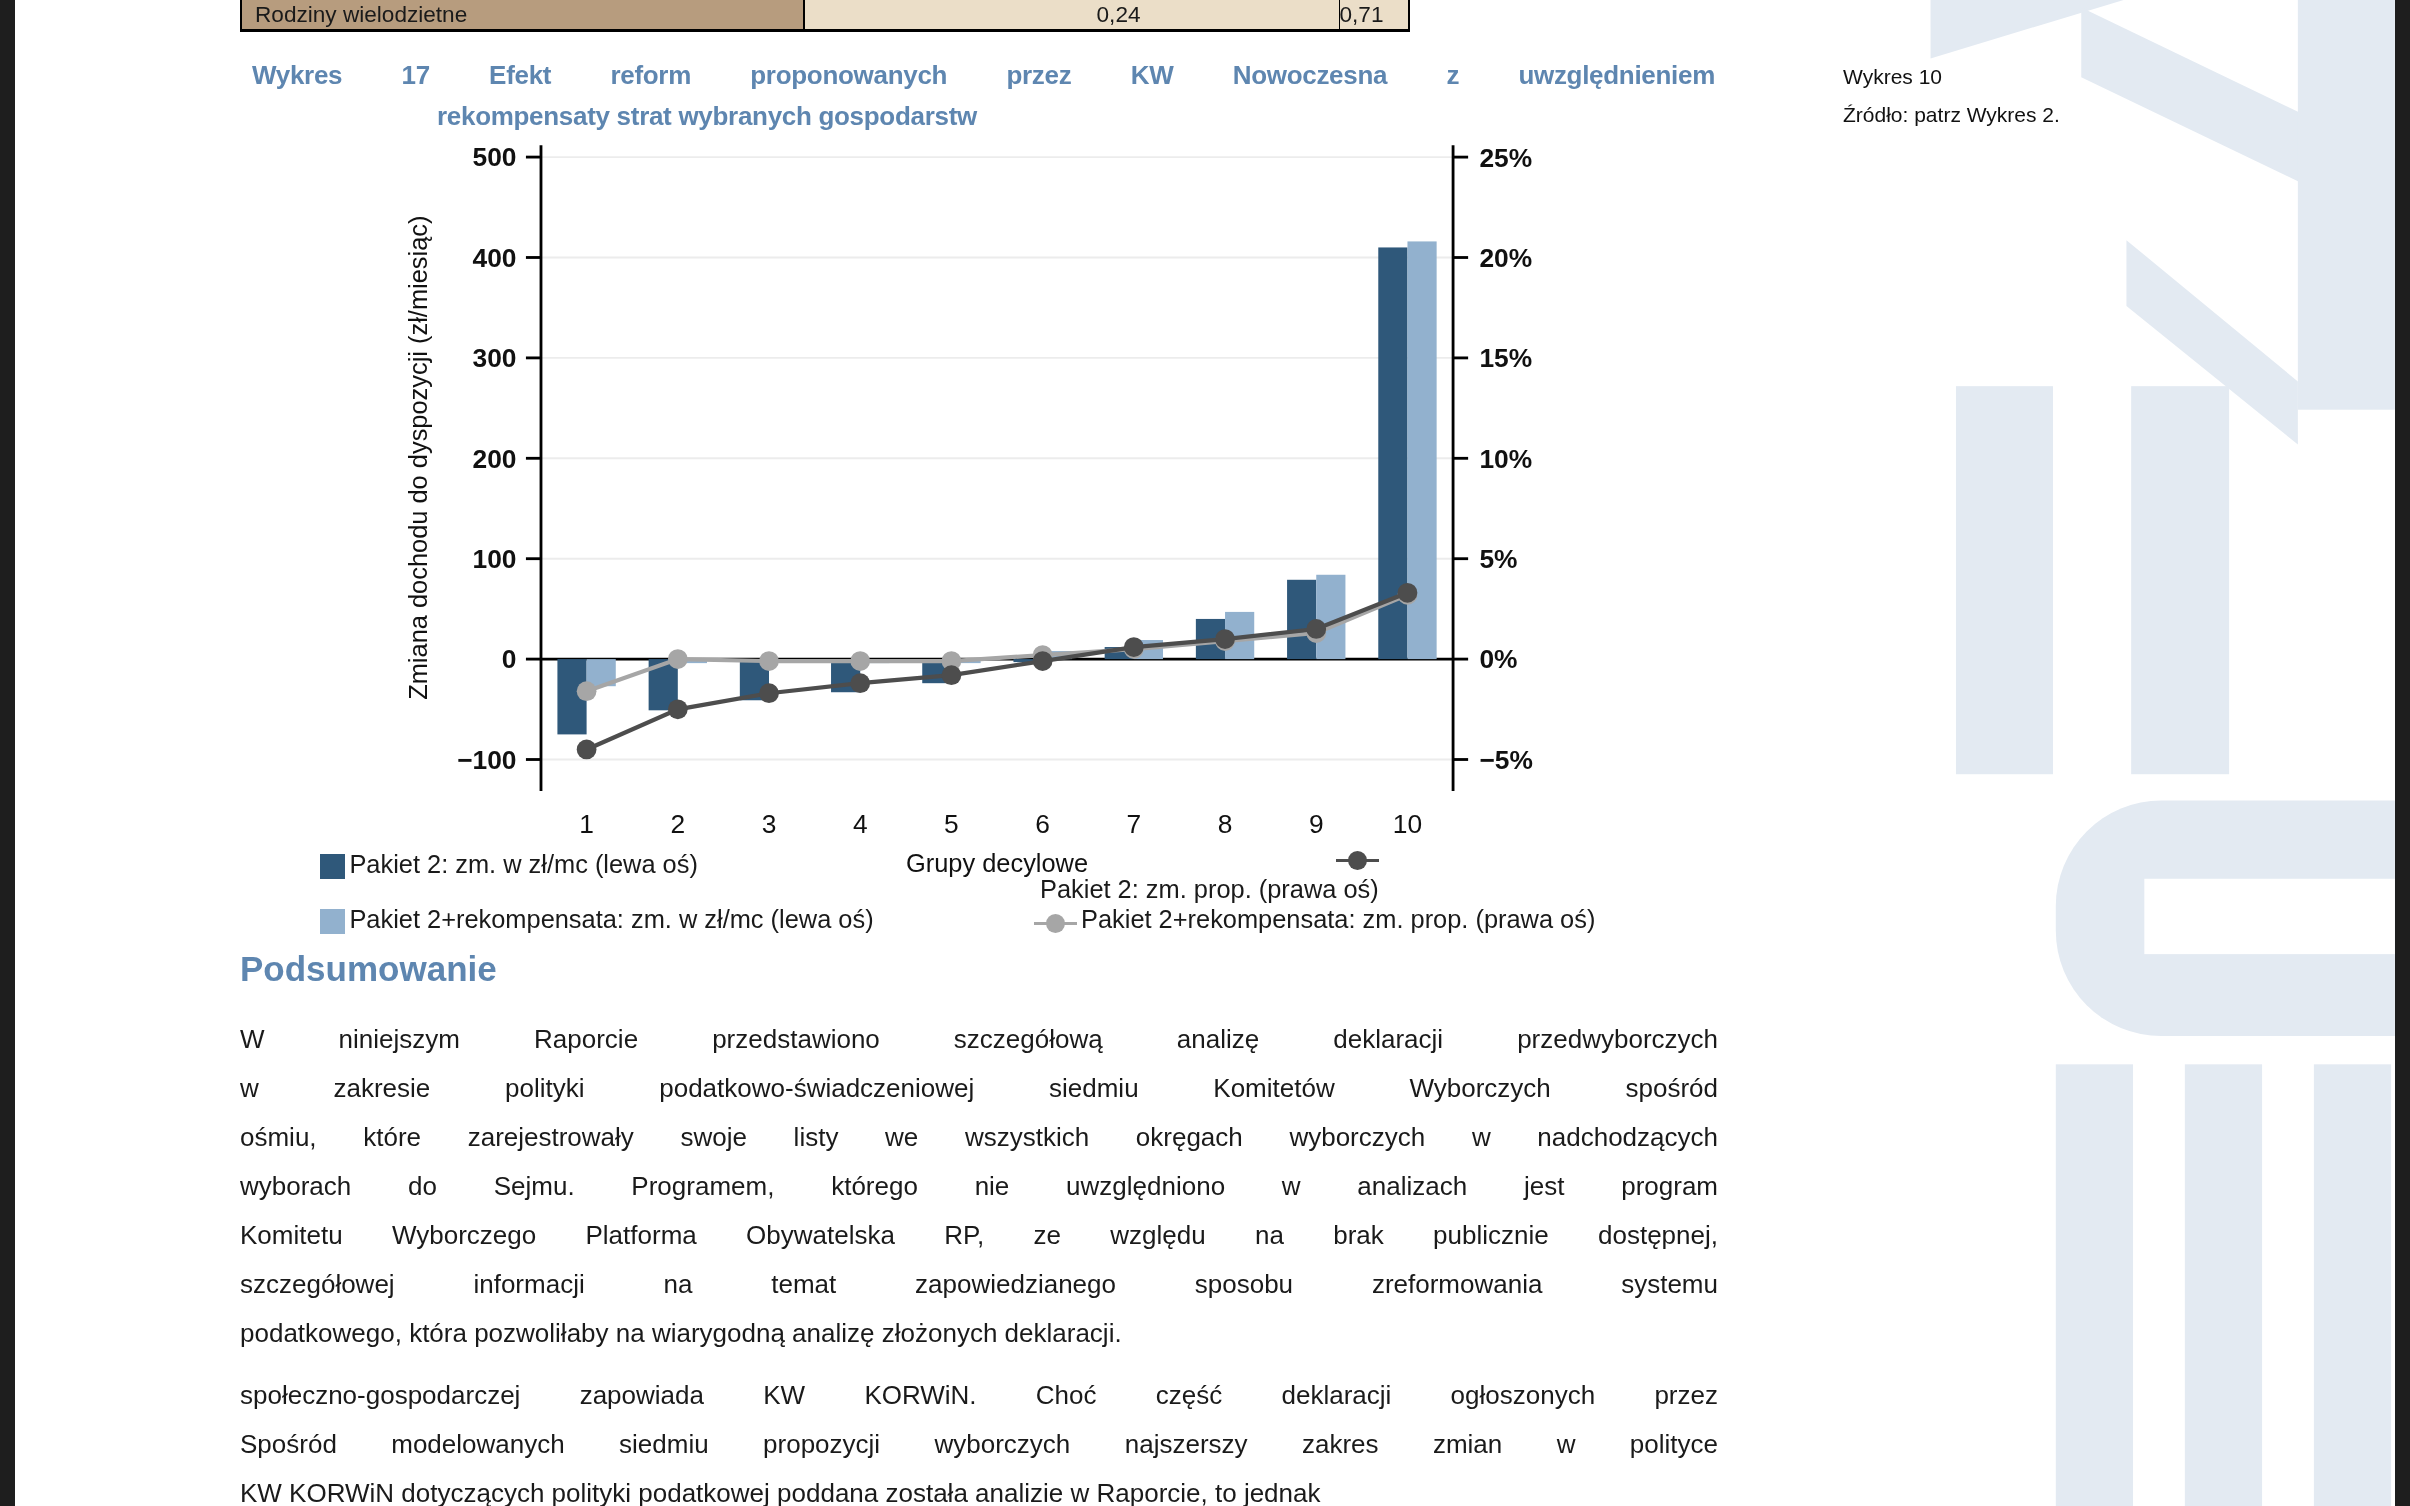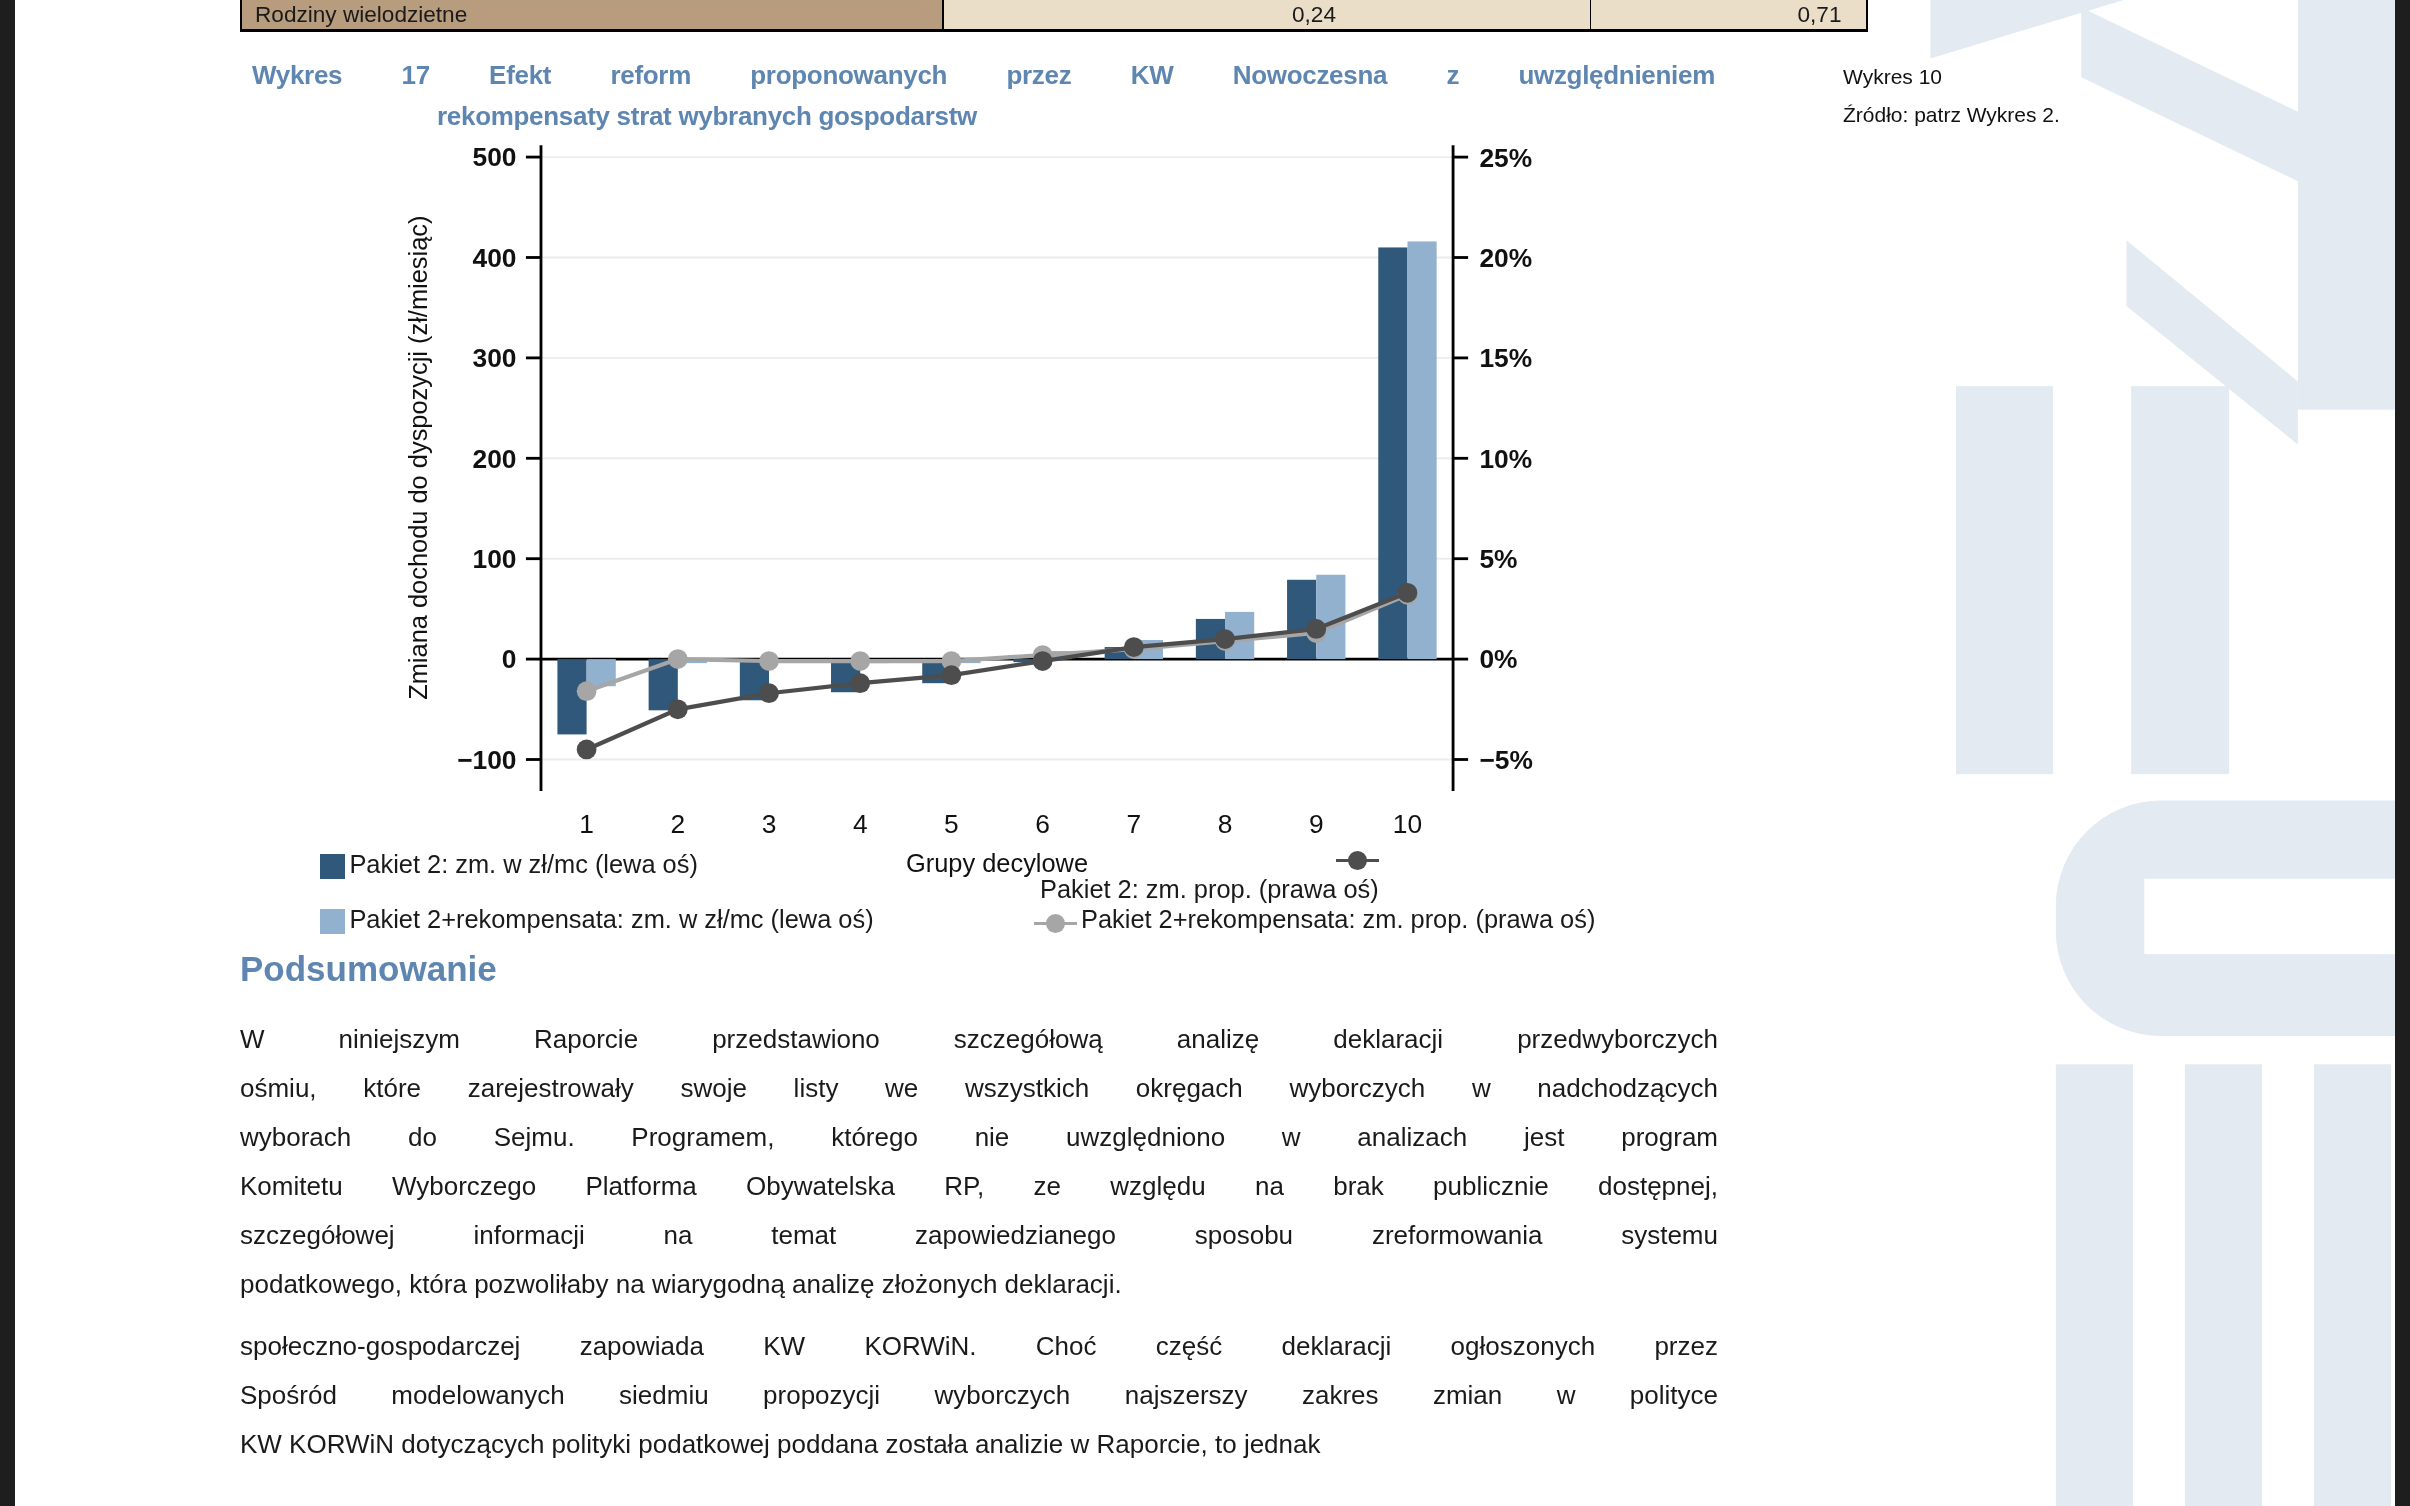--- a/index.html
+++ b/index.html
@@ -9,21 +9,21 @@
     font-family:"Liberation Sans","DejaVu Sans",sans-serif;
     color:#1a1a1a;
   }
   .edge{position:absolute;top:0;height:1507px;background:#222;}
   .edge-left{left:0;width:15px;background:#1e1e1e;}
   .edge-right{right:0;width:16px;background:#1e1e1e;}
   .watermark{position:absolute;top:0;left:1921px;width:490px;height:1507px;}
 
   
   .toprow{
-    position:absolute;left:240px;top:0;width:1628px;height:32px;
+    position:absolute;left:240px;top:0;width:1170px;height:32px;
     display:flex;border-left:2.8px solid #000;border-right:2.8px solid #000;
     border-bottom:3.8px solid #000;box-sizing:border-box;font-size:22.6px;
   }
   .toprow .cell{display:flex;align-items:center;box-sizing:border-box;height:100%;}
   .cell-label{width:702px;background:var(--tan);padding-left:13px;border-right:2.8px solid #000;}
   .cell-v1{width:647px;background:var(--cream);justify-content:center;padding-left:94px;border-right:1.9px solid #000;}
   .cell-v2{flex:1;background:var(--cream);justify-content:flex-end;padding-right:24.5px;}
 
   
   .fig-title{
@@ -209,20 +209,21 @@
 
   <div class="sidenote">
     <div>Wykres 10</div>
     <div>Źródło: patrz Wykres 2.</div>
   </div>
 
   <div class="main-heading">Podsumowanie</div>
   <div class="paras">
     <div class="para">
         <div class="pline">W niniejszym Raporcie przedstawiono szczegółową analizę deklaracji przedwyborczych</div>
+        <div class="pline">w zakresie polityki podatkowo-świadczeniowej siedmiu Komitetów Wyborczych spośród</div>
         <div class="pline">ośmiu, które zarejestrowały swoje listy we wszystkich okręgach wyborczych w nadchodzących</div>
         <div class="pline">wyborach do Sejmu. Programem, którego nie uwzględniono w analizach jest program</div>
         <div class="pline">Komitetu Wyborczego Platforma Obywatelska RP, ze względu na brak publicznie dostępnej,</div>
         <div class="pline">szczegółowej informacji na temat zapowiedzianego sposobu zreformowania systemu</div>
         <div class="pline pline-last">podatkowego, która pozwoliłaby na wiarygodną analizę złożonych deklaracji.</div>
       </div>
     <div class="para">
         <div class="pline">społeczno-gospodarczej zapowiada KW KORWiN. Choć część deklaracji ogłoszonych przez</div>
         <div class="pline">Spośród modelowanych siedmiu propozycji wyborczych najszerszy zakres zmian w polityce</div>
         <div class="pline pline-last">KW KORWiN dotyczących polityki podatkowej poddana została analizie w Raporcie, to jednak</div>

